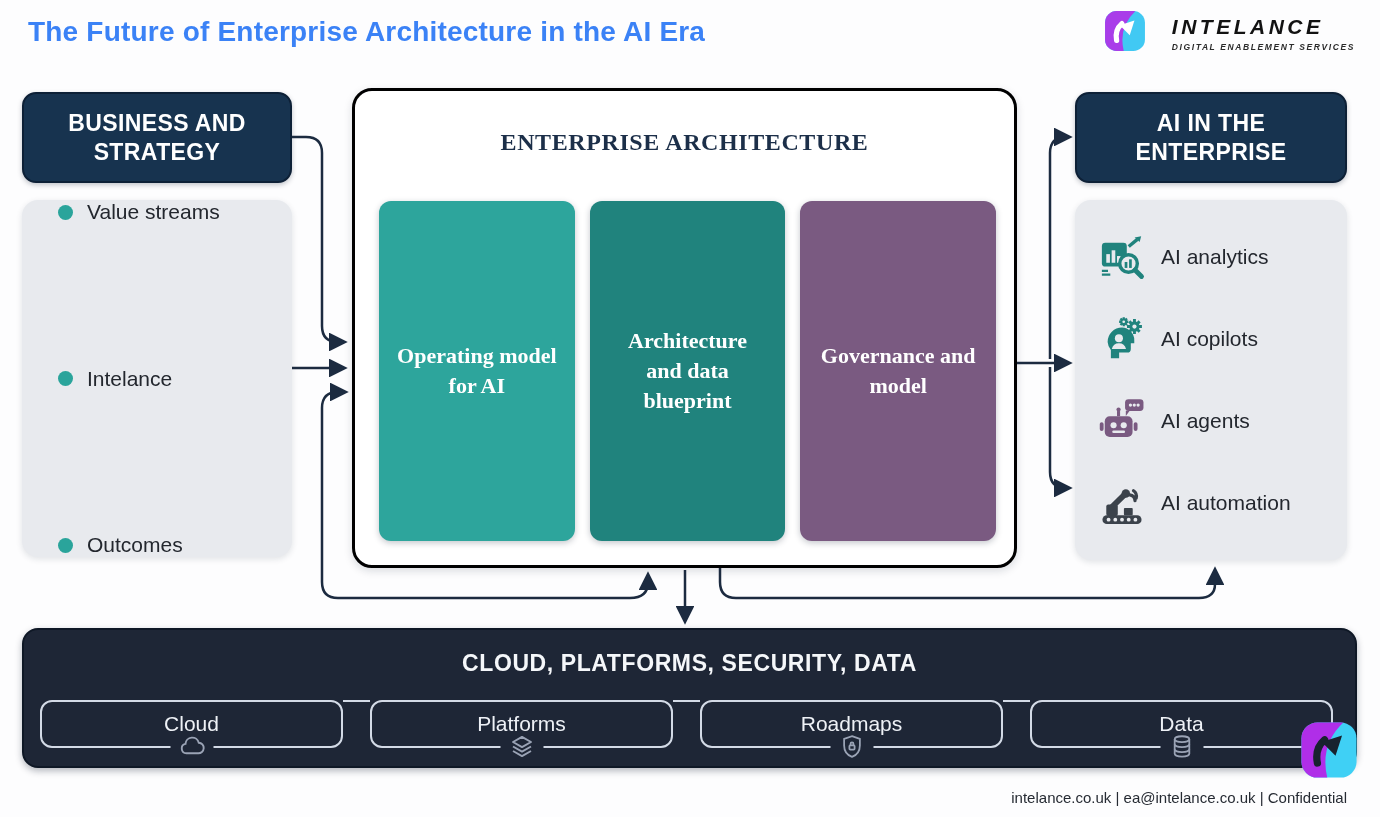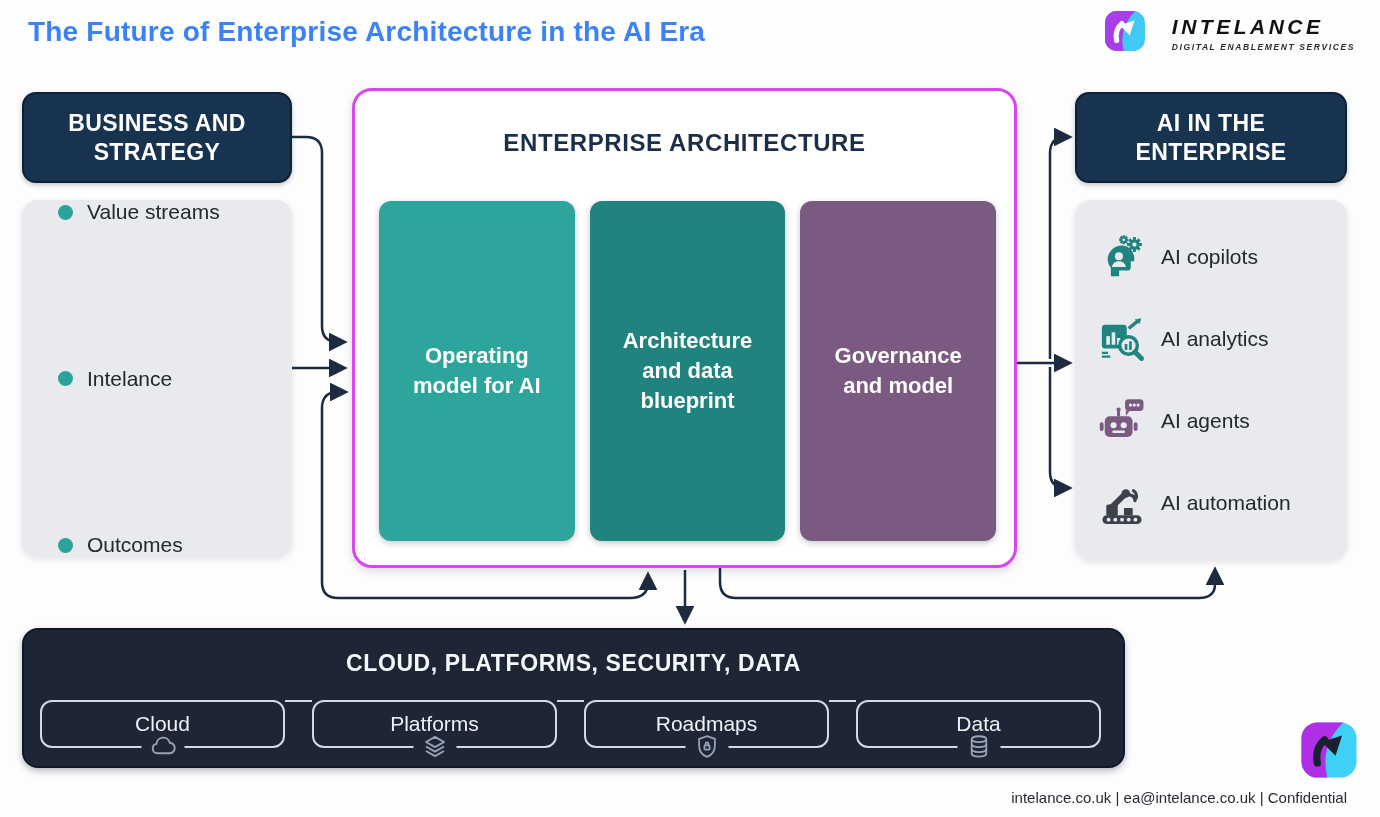--- a/index.html
+++ b/index.html
@@ -26,29 +26,29 @@
   .panel-left { left:22px; top:200px; width:270px; height:357px; display:flex; flex-direction:column; justify-content:space-between; gap:40px; padding-left:36px; }
   .bullet-row { display:flex; align-items:center; gap:14px; font-size:21px; color:#23272e; }
   .dot { width:15px; height:15px; border-radius:50%; background:#2aa49b; flex:0 0 auto; }
 
   .panel-right { left:1075px; top:200px; width:272px; height:360px; display:flex; flex-direction:column; justify-content:space-around; padding:16px 10px 16px 24px; }
   .ai-row { display:flex; align-items:center; gap:16px; font-size:21px; color:#23272e; }
   .ai-ic { width:46px; height:46px; flex:0 0 auto; }
 
   
   .ea-box { position:absolute; left:352px; top:88px; width:665px; height:480px; background:#fff;
-            border:3px solid #d946ef; border-radius:20px; box-shadow:0 3px 8px rgba(15,25,45,.15); }
+            border:3px solid #000000; border-radius:20px; box-shadow:0 3px 8px rgba(15,25,45,.15);font-family:Liberation Serif, serif; }
   .ea-title { position:absolute; left:0; right:0; top:38px; text-align:center; font-size:24px; font-weight:bold; color:#1c2f49; letter-spacing:.6px; }
   .pillars { position:absolute; left:24px; top:110px; width:617px; height:340px; display:flex; gap:15px; }
   .pillar { flex:1; border-radius:12px; display:flex; align-items:center; justify-content:center; text-align:center;
             color:#fff; font-weight:bold; font-size:22px; line-height:1.35; padding:0 18px;
             box-shadow:0 2px 6px rgba(20,30,50,.25); }
 
   
-  .bar { position:absolute; left:22px; top:628px; width:1103px; height:140px; background:#1e2636;
+  .bar { position:absolute; left:22px; top:628px; width:1335px; height:140px; background:#1e2636;
          border:2px solid #0f1826; border-radius:16px; box-shadow:0 3px 7px rgba(10,20,40,.3); }
   .bar-title { position:absolute; left:0; right:0; top:20px; text-align:center; color:#f5f7fa; font-size:23px; font-weight:bold; letter-spacing:.6px; }
   .bar-row { position:absolute; left:16px; right:22px; top:70px; height:50px; display:flex; align-items:flex-start; }
   .bar-box { position:relative; flex:1; height:48px; border:2px solid #d3dae6; border-radius:12px;
              display:flex; align-items:center; justify-content:center; color:#eef1f6; font-size:21px; }
   .bar-link { width:27px; height:2px; background:#d3dae6; flex:0 0 auto; }
   .bar-ic { position:absolute; left:50%; bottom:-14px; transform:translateX(-50%); background:#1e2636; padding:0 8px; line-height:0; }
 
   
   .footer-left { position:absolute; left:28px; top:787px; font-size:15px; font-weight:bold; color:#14306b; }
@@ -121,56 +121,56 @@
     </div>
   </div>
 
   <div class="chip chip-ai">
     <span>AI IN THE ENTERPRISE</span>
   </div>
   <div class="panel panel-right">
     <div class="ai-row">
       <span class="ai-ic">
         <svg width="46" height="46" viewBox="0 0 24 24">
+          <rect x="1.5" y="4.5" width="13" height="12.5" rx="1.8" fill="#20837d"></rect>
+          <rect x="3.8" y="10.5" width="1.9" height="4.5" fill="#e8eaee"></rect>
+          <rect x="6.6" y="8.5" width="1.9" height="6.5" fill="#e8eaee"></rect>
+          <rect x="9.4" y="11.5" width="1.9" height="3.5" fill="#e8eaee"></rect>
+          <path d="M15.5 6.5 L20 2.8" stroke="#20837d" stroke-width="1.8" fill="none"></path>
+          <path d="M22 1.2 l-3.4 0.6 2.6 2.4 z" fill="#20837d"></path>
+          <path d="M1.5 19.2 h3.2 M1.5 21.2 h4.4" stroke="#20837d" stroke-width="1.2" fill="none"></path>
+          <circle cx="15.4" cy="15.4" r="4.6" fill="#e8eaee" stroke="#20837d" stroke-width="1.8"></circle>
+          <rect x="13.4" y="14.6" width="1.4" height="3.1" fill="#20837d"></rect>
+          <rect x="15.7" y="13.2" width="1.4" height="4.5" fill="#20837d"></rect>
+          <path d="M18.8 18.8 L22.2 22.2" stroke="#20837d" stroke-width="2.5" stroke-linecap="round"></path>
+        </svg>
+      </span>
+      <span>AI analytics</span>
+    </div>
+    <div class="ai-row">
+      <span class="ai-ic">
+        <svg width="46" height="46" viewBox="0 0 24 24">
           <g fill="#20837d">
             <path d="M4.5 13.5 a7.5 7.5 0 0 1 7.5 -7.5 a6.6 6.6 0 0 1 6.4 6.6 l0 1.6 h-1.8 v3 a1.9 1.9 0 0 1 -1.9 1.9 h-4.2 v3 H6.2 v-4.4 a7.4 7.4 0 0 1 -1.7 -4.2 z"></path>
             <circle cx="10.4" cy="11.6" r="2.1" fill="#e8eaee"></circle>
             <path d="M6.7 17.2 a3.8 3.8 0 0 1 7.4 0 z" fill="#e8eaee"></path>
             <g stroke="#20837d" stroke-width="1.5">
               <path d="M18.5 1.6 v7.8 M14.6 5.5 h7.8 M15.8 2.8 l5.4 5.4 M21.2 2.8 l-5.4 5.4"></path>
             </g>
             <circle cx="18.5" cy="5.5" r="2.7"></circle>
             <circle cx="18.5" cy="5.5" r="1.1" fill="#e8eaee"></circle>
             <g stroke="#20837d" stroke-width="1.2">
               <path d="M12.9 0.6 v4.8 M10.5 3 h4.8 M11.2 1.3 l3.4 3.4 M14.6 1.3 l-3.4 3.4"></path>
             </g>
             <circle cx="12.9" cy="3" r="1.7"></circle>
             <circle cx="12.9" cy="3" r="0.7" fill="#e8eaee"></circle>
           </g>
         </svg>
       </span>
       <span>AI copilots</span>
-    </div>
-    <div class="ai-row">
-      <span class="ai-ic">
-        <svg width="46" height="46" viewBox="0 0 24 24">
-          <rect x="1.5" y="4.5" width="13" height="12.5" rx="1.8" fill="#20837d"></rect>
-          <rect x="3.8" y="10.5" width="1.9" height="4.5" fill="#e8eaee"></rect>
-          <rect x="6.6" y="8.5" width="1.9" height="6.5" fill="#e8eaee"></rect>
-          <rect x="9.4" y="11.5" width="1.9" height="3.5" fill="#e8eaee"></rect>
-          <path d="M15.5 6.5 L20 2.8" stroke="#20837d" stroke-width="1.8" fill="none"></path>
-          <path d="M22 1.2 l-3.4 0.6 2.6 2.4 z" fill="#20837d"></path>
-          <path d="M1.5 19.2 h3.2 M1.5 21.2 h4.4" stroke="#20837d" stroke-width="1.2" fill="none"></path>
-          <circle cx="15.4" cy="15.4" r="4.6" fill="#e8eaee" stroke="#20837d" stroke-width="1.8"></circle>
-          <rect x="13.4" y="14.6" width="1.4" height="3.1" fill="#20837d"></rect>
-          <rect x="15.7" y="13.2" width="1.4" height="4.5" fill="#20837d"></rect>
-          <path d="M18.8 18.8 L22.2 22.2" stroke="#20837d" stroke-width="2.5" stroke-linecap="round"></path>
-        </svg>
-      </span>
-      <span>AI analytics</span>
     </div>
     <div class="ai-row">
       <span class="ai-ic">
         <svg width="46" height="46" viewBox="0 0 24 24">
           <g fill="#7a5a81">
             <rect x="3" y="9.5" width="14.5" height="10.8" rx="2.6"></rect>
             <circle cx="7.6" cy="14.2" r="1.6" fill="#e8eaee"></circle>
             <circle cx="12.9" cy="14.2" r="1.6" fill="#e8eaee"></circle>
             <path d="M7.6 17.6 h5.3" stroke="#e8eaee" stroke-width="1.4" stroke-linecap="round" fill="none"></path>
             <path d="M10.2 9.5 V6.8" stroke="#7a5a81" stroke-width="1.6" fill="none"></path>

